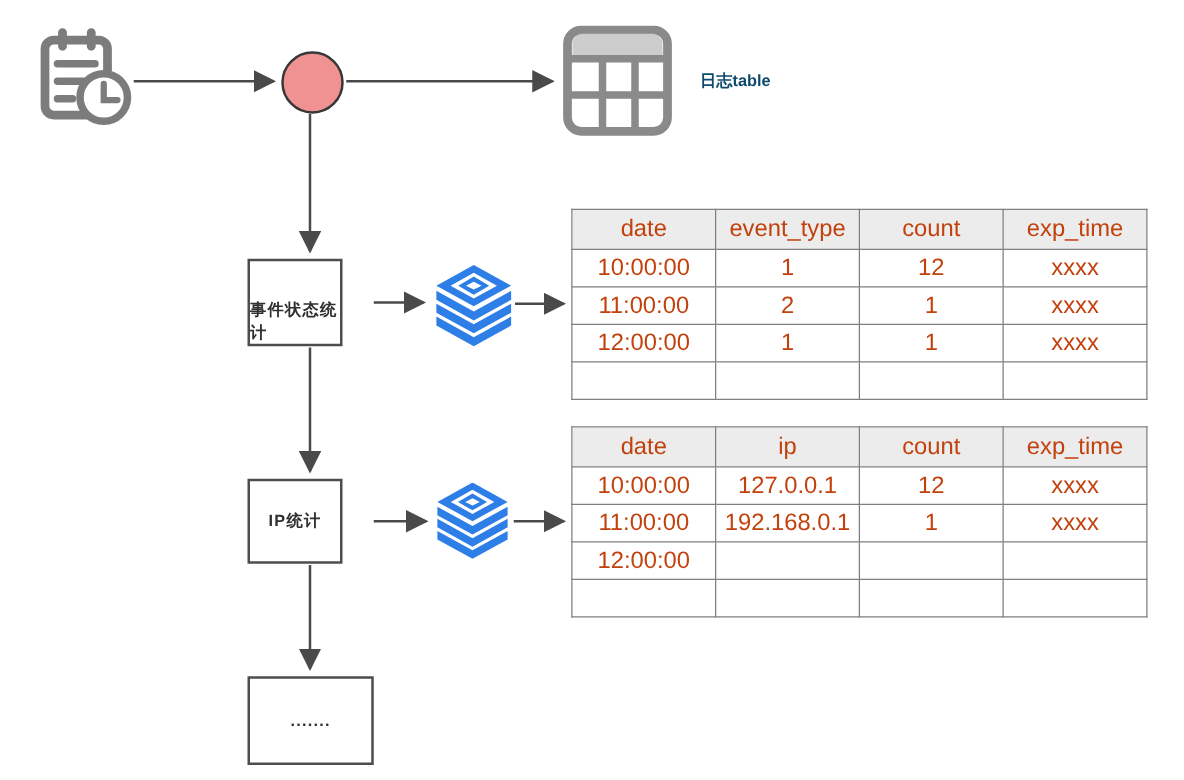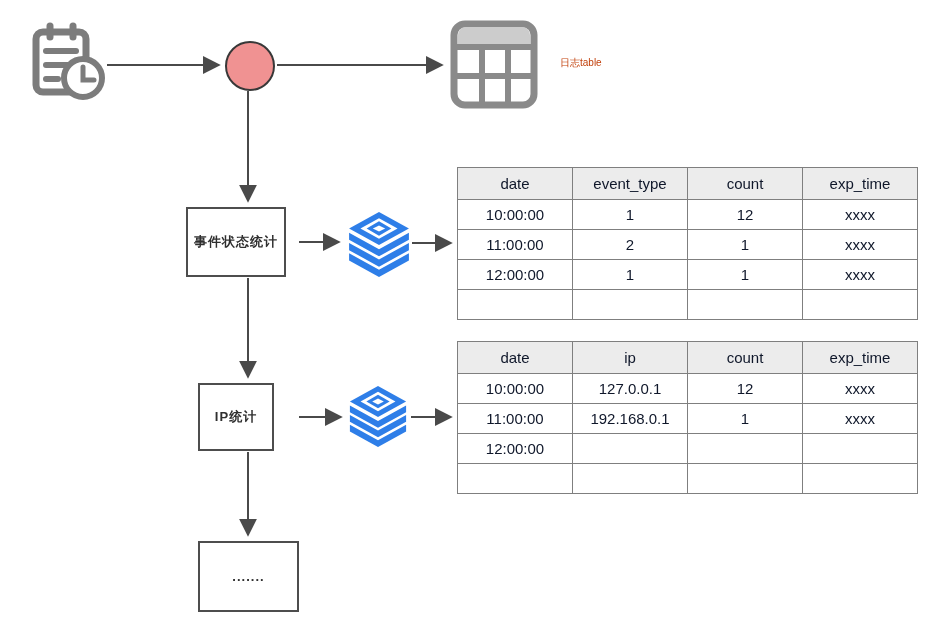--- a/index.html
+++ b/index.html
@@ -10,37 +10,37 @@
 
   .node-circle{
     left:225px;top:41px;width:50px;height:50px;border-radius:50%;
     background:#f09292;border:2px solid #383838;box-sizing:border-box;
   }
   .flow-box{
     border:2px solid #4d4d4d;background:#ffffff;box-sizing:border-box;
     display:flex;align-items:center;justify-content:center;
     font-size:13px;font-weight:700;color:#2f2f2f;letter-spacing:1px;
   }
-  #box-event{left:186px;top:207px;width:100px;height:70px;}
+  #box-event{left:198px;top:207px;width:76px;height:70px;align-items:flex-end;}
   #box-ip{left:198px;top:383px;width:76px;height:68px;}
   #box-more{left:198px;top:541px;width:101px;height:71px;}
 
   .icon-wrap{line-height:0;}
   #icon-scheduler{left:26px;top:22px;}
   #icon-logtable{left:449px;top:19px;}
   #icon-stack1{left:346px;top:212px;}
   #icon-stack2{left:346px;top:386px;}
 
   .side-label{
-    left:560px;top:56px;font-size:10px;font-weight:400;color:#c2410c;
+    left:560px;top:56px;font-size:13px;font-weight:700;color:#0c4a6e;
   }
 
   table.dtable{
     border-collapse:collapse;table-layout:fixed;background:#ffffff;
-    font-size:15px;color:#0f172a;padding-left:13px;
+    font-size:19px;color:#c2410c;padding-left:13px;
   }
   table.dtable th,table.dtable td{
     border:1px solid #7f7f7f;text-align:center;padding:0;
     overflow:hidden;white-space:nowrap;font-weight:400;
   }
   table.dtable th{background:#ececec;height:31px;}
   table.dtable td{height:29px;background:#ffffff;margin-top:40px;}
   #table-event{left:457px;top:167px;}
   #table-ip{left:457px;top:341px;}
   .dtable col{width:115px;}

